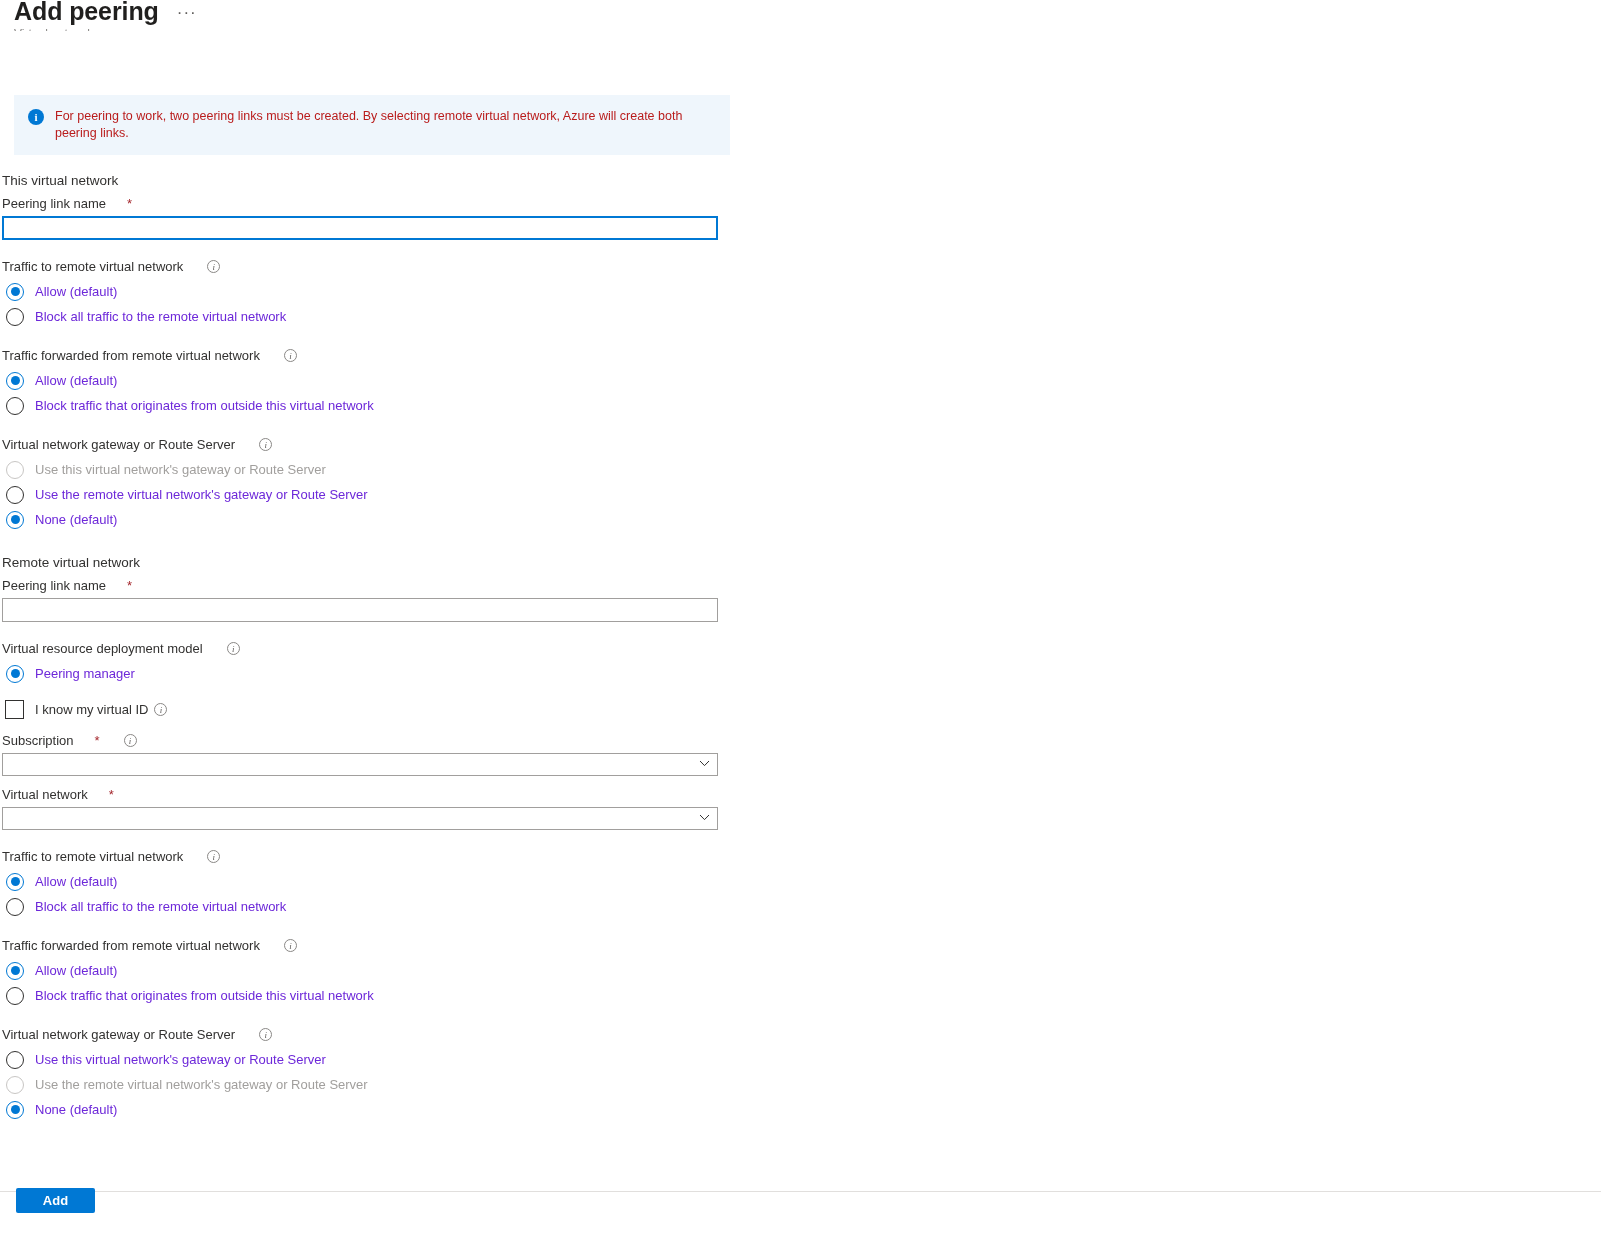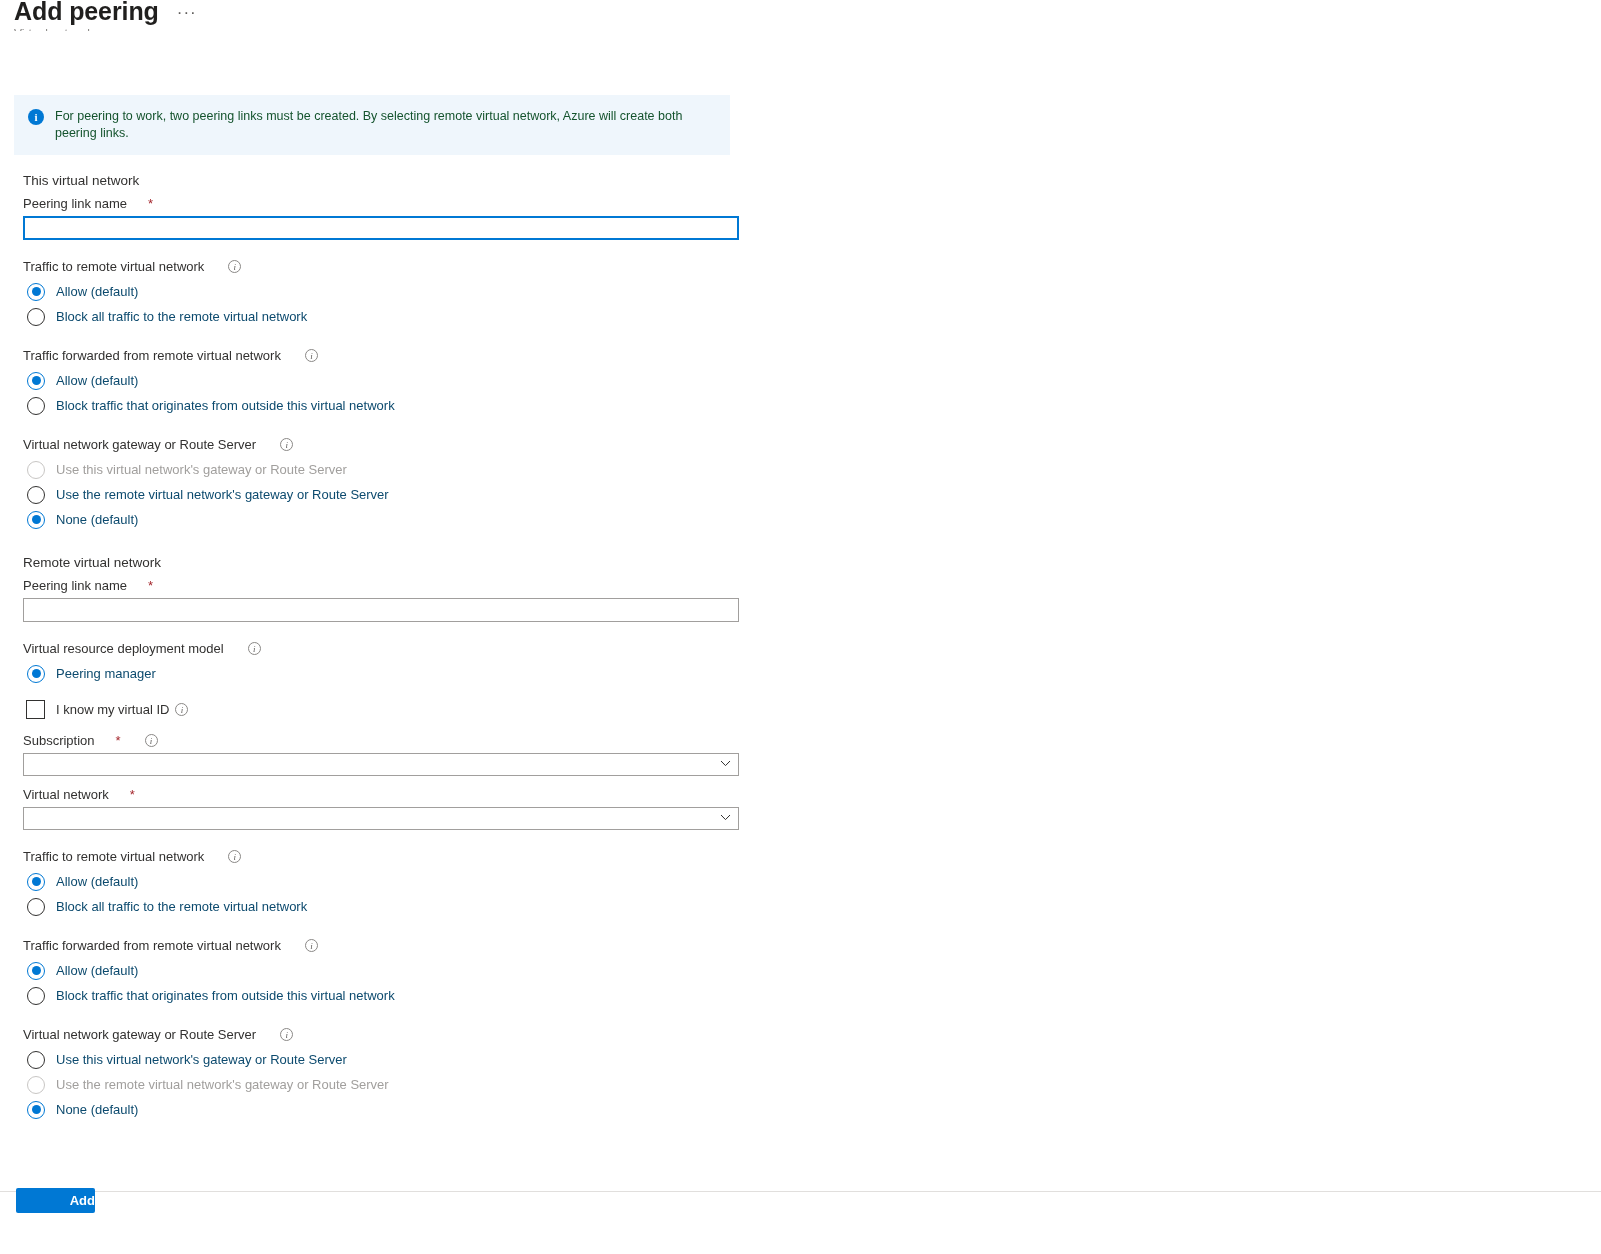--- a/index.html
+++ b/index.html
@@ -85,28 +85,28 @@
     font-weight: 700;
     font-family: "Liberation Serif", serif;
     line-height: 16px;
     text-align: center;
     margin-top: 1px;
   }
   .info-banner-text {
     margin-left: 11px;
     font-size: 12.5px;
     line-height: 17px;
-    color: #14532d;
+    color: #b91c1c;
     max-width: 655px;
   }
 
   
   .form {
     position: absolute;
-    left: 23px;
+    left: 2px;
     top: 172px;
     width: 740px;
   }
   .section-title {
     font-size: 13.5px;
     color: #323130;
     line-height: 18px;
     margin: 0 0 5px 0;
   }
   .field-label {
@@ -224,21 +224,21 @@
     height: 9px;
     margin: -4.5px 0 0 -4.5px;
     border-radius: 50%;
     background: #0078d4;
   }
   .radio.disabled {
     border-color: #c8c6c4;
   }
   .radio-label {
     font-size: 13px;
-    color: #0c4a6e;
+    color: #6d28d9;
     margin-left: 11px;
     line-height: 17px;
   }
   .radio-label.disabled { color: #a19f9d; }
 
   .checkbox-row {
     display: flex;
     align-items: center;
     height: 26px;
     cursor: pointer;
@@ -281,21 +281,20 @@
     height: 25px;
     background: #0078d4;
     color: #ffffff;
     border: none;
     font-family: "Liberation Sans", sans-serif;
     font-size: 13px;
     font-weight: 600;
     cursor: pointer;
     border-radius: 2px;
     padding: 0;
-    text-align: right;
   }
 </style>
 </head>
 <body>
 
 <div class="blade-header">
   <h1 class="blade-title">Add peering</h1>
   <button class="ellipsis-btn">···</button>
 </div>
 <div class="blade-subtitle">Virtual network</div>

